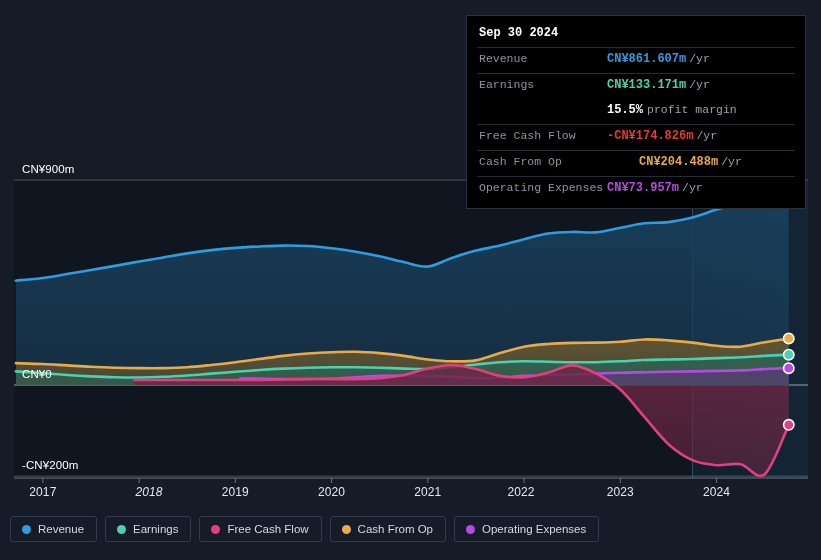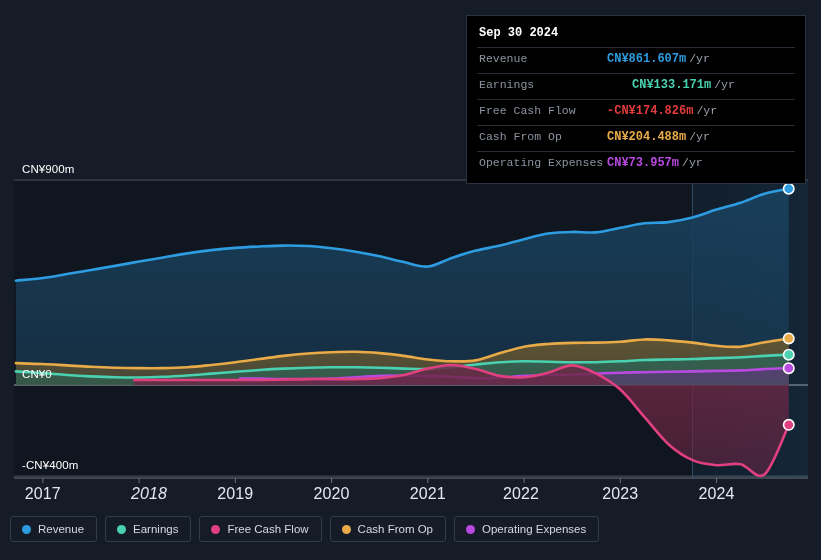--- a/index.html
+++ b/index.html
@@ -38,21 +38,21 @@
 
   .axis-label {
     position: absolute;
     font-size: 11.5px;
     color: #ffffff;
     letter-spacing: 0.1px;
     white-space: nowrap;
   }
   .y-axis-label { left: 22px; }
   .x-axis-label {
-    font-size: 16px;
+    font-size: 12px;
     color: #e4e8ee;
     transform: translateX(-50%);
     top: 485px;
     text-align: right;
   }
 
   
   #tooltip {
     position: absolute;
     left: 466px;
@@ -199,50 +199,54 @@
         <line x1="235.35757575757137" y1="478" x2="235.35757575757137" y2="483" stroke="#6c737d" stroke-width="1"></line>
         <line x1="331.5999999999956" y1="478" x2="331.5999999999956" y2="483" stroke="#6c737d" stroke-width="1"></line>
         <line x1="427.84242424241984" y1="478" x2="427.84242424241984" y2="483" stroke="#6c737d" stroke-width="1"></line>
         <line x1="524.0848484848441" y1="478" x2="524.0848484848441" y2="483" stroke="#6c737d" stroke-width="1"></line>
         <line x1="620.3272727272683" y1="478" x2="620.3272727272683" y2="483" stroke="#6c737d" stroke-width="1"></line>
         <line x1="716.5696969696926" y1="478" x2="716.5696969696926" y2="483" stroke="#6c737d" stroke-width="1"></line>
       </svg>
     <div id="axis-labels">
         <div class="axis-label y-axis-label" style="top: 163px;">CN¥900m</div>
         <div class="axis-label y-axis-label" style="top: 368px;">CN¥0</div>
-        <div class="axis-label y-axis-label" style="top: 459.111px;">-CN¥400m</div>
+        <div class="axis-label y-axis-label" style="top: 459.111px;">-CN¥200m</div>
         <div class="axis-label x-axis-label" style="position: absolute; left: 42.8727px;">2017</div>
         <div class="axis-label x-axis-label" style="position: absolute; left: 149px; font-style: italic;">2018</div>
         <div class="axis-label x-axis-label" style="position: absolute; left: 235.358px;">2019</div>
         <div class="axis-label x-axis-label" style="position: absolute; left: 331.6px;">2020</div>
         <div class="axis-label x-axis-label" style="position: absolute; left: 427.842px;">2021</div>
         <div class="axis-label x-axis-label" style="position: absolute; left: 521px;">2022</div>
         <div class="axis-label x-axis-label" style="position: absolute; left: 620.327px;">2023</div>
         <div class="axis-label x-axis-label" style="position: absolute; left: 716.57px;">2024</div>
       </div>
   </div>
 
   <div id="tooltip">
     <div id="tooltip-date">Sep 30 2024</div>
     <div id="tooltip-rows">
         <div class="tt-row">
           <div class="tt-label">Revenue</div>
           <div><span class="tt-value" style="color: rgb(46, 156, 224);">CN¥861.607m</span><span class="tt-unit">/yr</span></div>
         </div>
         <div class="tt-row">
           <div class="tt-label">Earnings</div>
-          <div><span class="tt-value" style="color: rgb(74, 209, 176); margin-left: 25px;">CN¥133.171m</span><span class="tt-unit">/yr</span></div>
+          <div><span class="tt-value" style="color: rgb(74, 209, 176);">CN¥133.171m</span><span class="tt-unit">/yr</span></div>
+        </div>
+        <div class="tt-row noline">
+          <div class="tt-label"></div>
+          <div><span class="tt-value tt-margin-value" style="color: rgb(255, 255, 255);">15.5%</span><span class="tt-margin-text">profit margin</span></div>
         </div>
         <div class="tt-row">
           <div class="tt-label">Free Cash Flow</div>
           <div><span class="tt-value" style="color: rgb(227, 59, 59); margin-top: 44px;">-CN¥174.826m</span><span class="tt-unit">/yr</span></div>
         </div>
         <div class="tt-row">
           <div class="tt-label">Cash From Op</div>
-          <div><span class="tt-value" style="color: rgb(233, 171, 72);">CN¥204.488m</span><span class="tt-unit">/yr</span></div>
+          <div><span class="tt-value" style="color: rgb(233, 171, 72); margin-left: 32px;">CN¥204.488m</span><span class="tt-unit">/yr</span></div>
         </div>
         <div class="tt-row">
           <div class="tt-label">Operating Expenses</div>
           <div><span class="tt-value" style="color: rgb(184, 74, 224);">CN¥73.957m</span><span class="tt-unit">/yr</span></div>
         </div>
       </div>
   </div>
 
   <div id="legend">
       <div class="legend-item">

